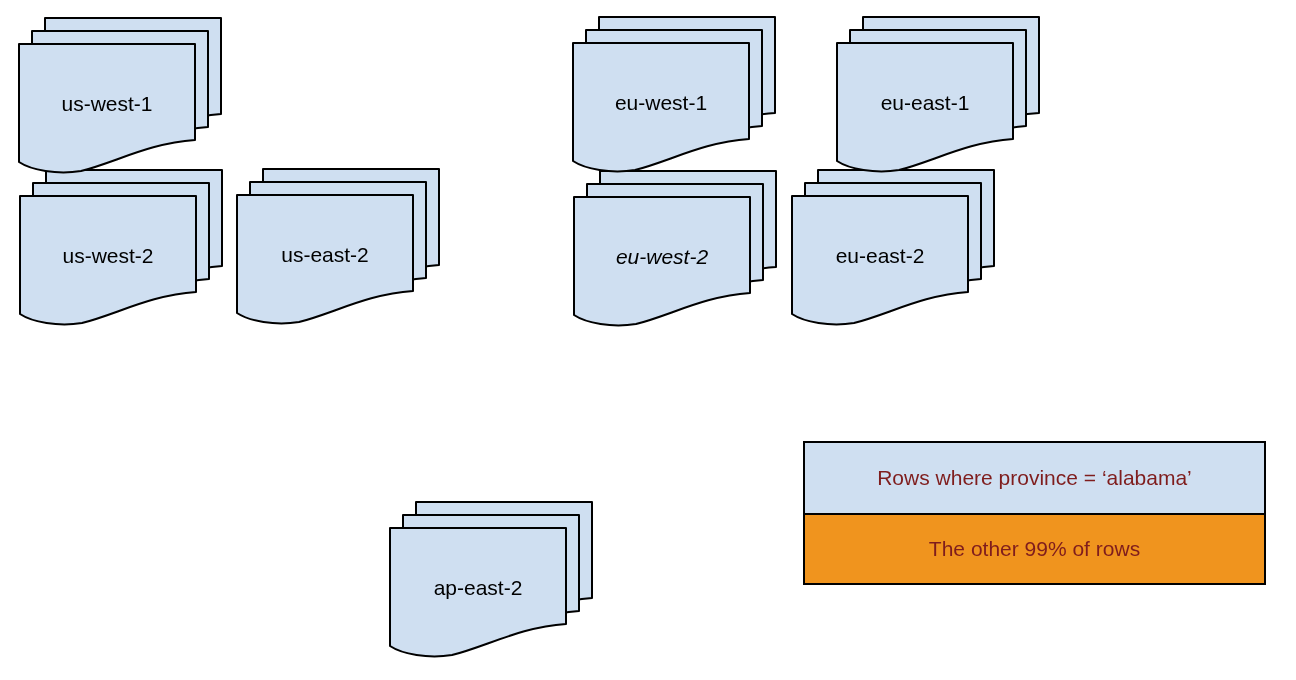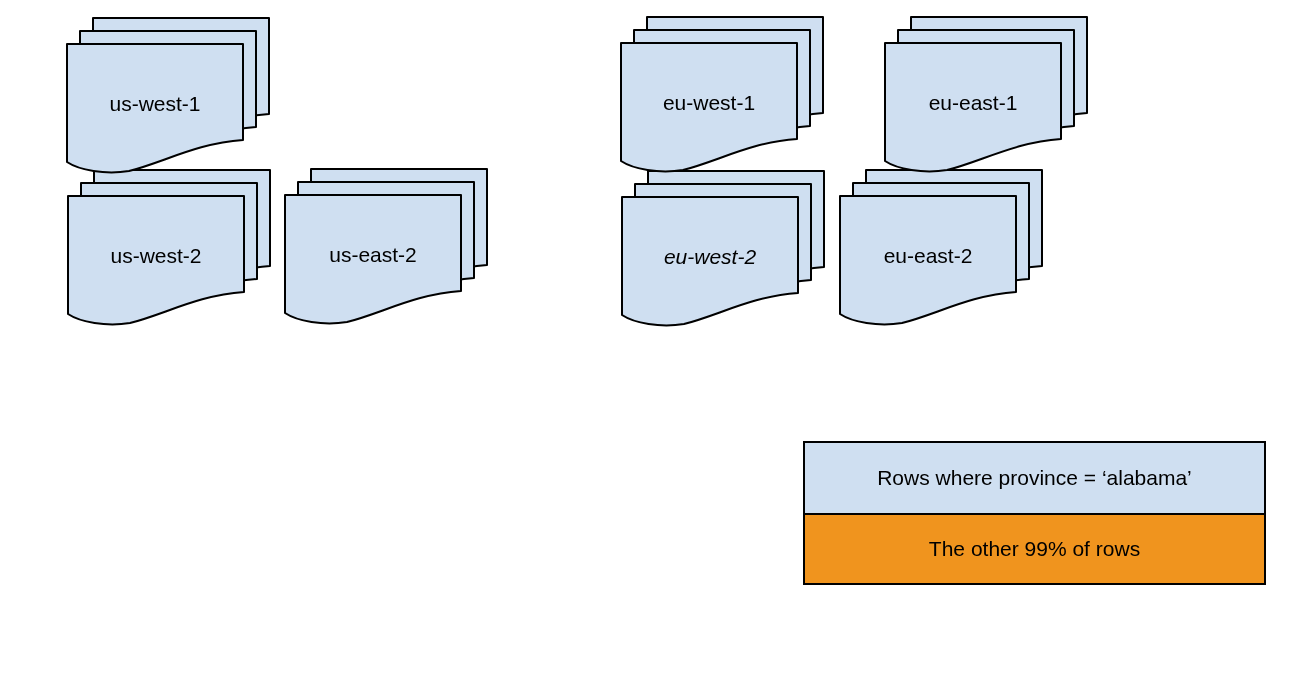--- a/index.html
+++ b/index.html
@@ -15,21 +15,20 @@
     font-family: "Liberation Sans", sans-serif;
   }
   .canvas {
     position: absolute;
     inset: 0;
   }
   .doc-stack {
     position: absolute;
     width: 206px;
     height: 158px;
-    margin-left: 48px;
   }
   .doc-stack.front-row { z-index: 2; }
   .doc-stack.back-row  { z-index: 1; }
   .doc-stack svg {
     display: block;
     width: 206px;
     height: 158px;
     overflow: visible;
   }
   .page {
@@ -56,21 +55,21 @@
     border: 2px solid var(--stroke, #000000);
     box-sizing: border-box;
     z-index: 3;
   }
   .legend-row {
     display: flex;
     align-items: center;
     justify-content: center;
     height: 70px;
     font-size: 21px;
-    color: #000000;
+    color: #7f1d1d;
     box-sizing: border-box;
   }
   .legend-row.row-blue {
     background: var(--region-fill, #cfdff1);
   }
   .legend-row.row-orange {
     background: var(--highlight-fill, #f0941e);
     border-top: 2px solid var(--stroke, #000000);
     text-align: right;
   }
@@ -155,19 +154,27 @@
   <div id="stack-eu-east-2" class="doc-stack back-row">
     <svg viewBox="0 0 206 158">
       <use href="#docpage" x="27" y="1" class="page"></use>
       <use href="#docpage" x="14" y="14" class="page"></use>
       <use href="#docpage" x="1" y="27" class="page"></use>
       <text class="stack-label" x="89" y="94">eu-east-2</text>
     </svg>
   </div>
 
 
+  <div id="stack-ap-east-2" class="doc-stack back-row">
+    <svg viewBox="0 0 206 158">
+      <use href="#docpage" x="27" y="1" class="page"></use>
+      <use href="#docpage" x="14" y="14" class="page"></use>
+      <use href="#docpage" x="1" y="27" class="page"></use>
+      <text class="stack-label" x="89" y="94">ap-east-2</text>
+    </svg>
+  </div>
 
   <div class="legend">
     <div class="legend-row row-blue">Rows where province = ‘alabama’</div>
     <div class="legend-row row-orange">The other 99% of rows</div>
   </div>
 
 </div>
 
 </body></html>

